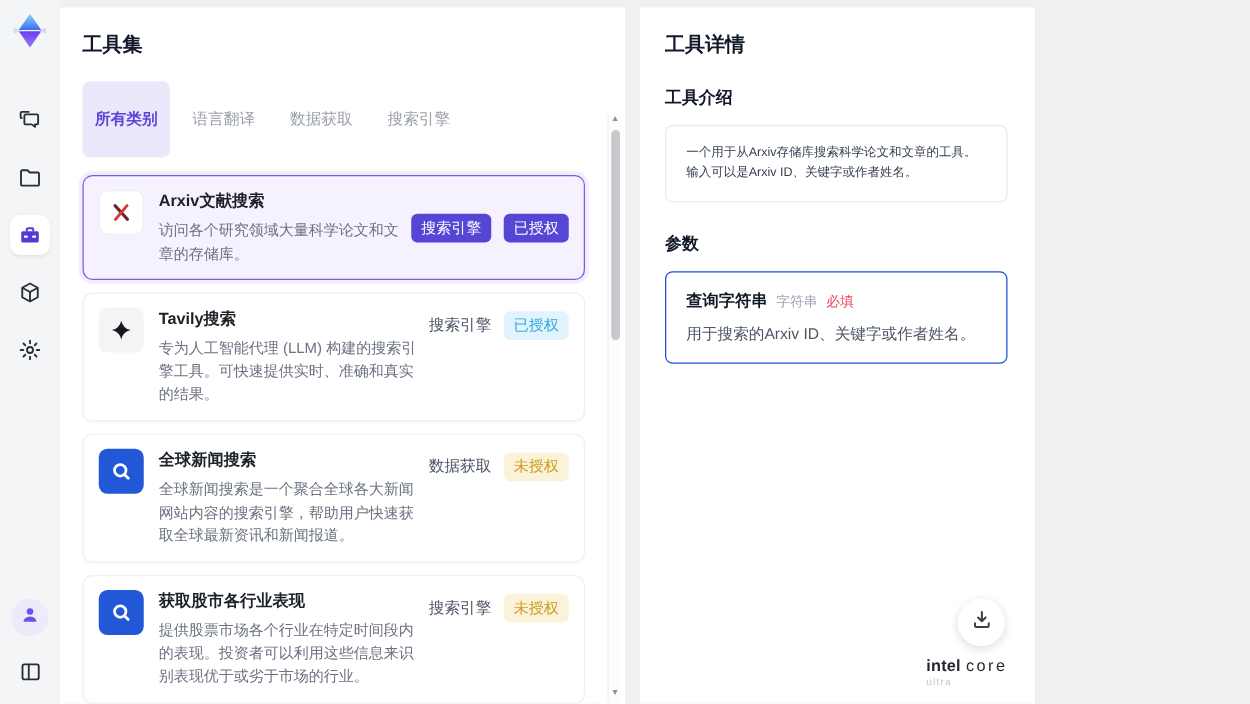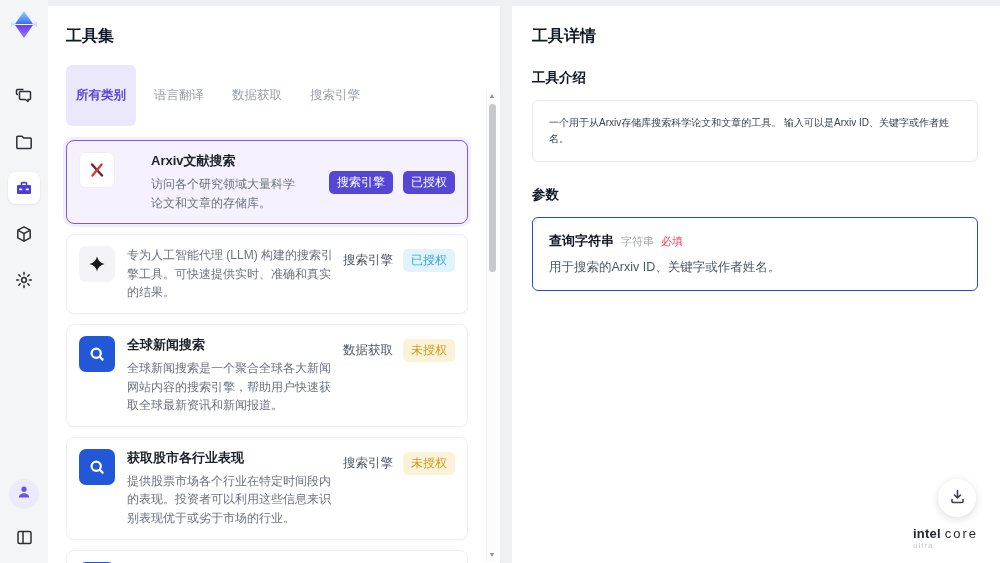--- a/index.html
+++ b/index.html
@@ -1,38 +1,38 @@
 <!DOCTYPE html>
 <html><head>
 <meta charset="utf-8">
 <style>
   * { margin:0; padding:0; box-sizing:border-box; }
   html,body { width:1000px; height:563px; overflow:hidden; }
   body { font-family:"Liberation Sans","DejaVu Sans",sans-serif; background:#eef0f2; color:#1f2430; }
-  .app { display:flex; width:1000px; height:563px; background:#eef0f2; }
+  .app { display:flex; width:828px; height:563px; background:#eef0f2; }
 
   
   .rail { width:48px; background:#f4f5f6; display:flex; flex-direction:column; align-items:center; padding:8px 0 10px; flex-shrink:0; }
   .rail-logo { width:34px; height:34px; margin-bottom:38px; }
   .rail-item { width:32px; height:32px; border-radius:8px; display:flex; align-items:center; justify-content:center; margin-bottom:14px; cursor:pointer; }
   .rail-item svg { display:block; }
   .rail-item.active { background:#ffffff; box-shadow:0 1px 3px rgba(0,0,0,.08); }
   .rail-spacer { flex:1; }
   .rail-avatar { width:30px; height:30px; border-radius:50%; background:#eceafb; display:flex; align-items:center; justify-content:center; margin-bottom:12px; }
 
   
   .tools-panel { width:452px; background:#ffffff; margin-top:6px; padding:20px 18px 0 18px; position:relative; flex-shrink:0; overflow:hidden; }
   .tools-title { font-size:16px; font-weight:bold; color:#111827; margin-bottom:18px; }
   .tabs { display:flex; align-items:center; gap:8px; margin-bottom:14px; }
   .tab { font-size:12.5px; color:#9aa0a8; padding:22px 10px; border-radius:6px; cursor:pointer; white-space:nowrap; }
   .tab.active { background:#ece8fb; color:#5b45d8; font-weight:bold; }
 
   .cards { padding-right:14px; }
   .card { display:flex; align-items:flex-start; background:#fff; border:1px solid #f0f0f3; border-radius:8px; padding:11px 12px; margin-bottom:10px; box-shadow:0 1px 2px rgba(16,24,40,.03); cursor:pointer; }
-  .card.selected { background:#f6f1fe; border:1.5px solid #8257e6; box-shadow:0 0 0 3px rgba(130,87,230,.10);gap:24px; }
+  .card.selected { background:#f6f1fe; border:1.5px solid #8257e6; box-shadow:0 0 0 3px rgba(130,87,230,.10); }
   .tool-icon { width:36px; height:36px; border-radius:7px; flex-shrink:0; display:flex; align-items:center; justify-content:center; margin-right:12px; }
   .tool-icon.light { background:#f4f4f6; }
   .tool-icon.white { background:#ffffff; border:1px solid #efeff2; }
   .tool-icon.blue { background:#2257d8; }
   .tool-body { flex:1; min-width:0; padding-right:10px; }
   .tool-title { font-size:13px; font-weight:bold; color:#1c2128; margin-bottom:5px; }
   .tool-desc { font-size:12px; color:#6b7280; line-height:1.55; }
   .tool-meta { display:flex; align-items:center; gap:10px; flex-shrink:0; margin-top:3px; }
   .card.selected .tool-meta { align-self:center; margin-top:0; }
   .badge { font-size:12px; padding:3px 8px; border-radius:5px; white-space:nowrap; }
@@ -191,20 +191,21 @@
         </div>
       </div>
 
       <div class="card">
         <div class="tool-icon light">
           <svg width="20" height="20" viewBox="0 0 24 24" fill="#16181d">
             <path d="M12 3 Q13.6 10.4 21 12 Q13.6 13.6 12 21 Q10.4 13.6 3 12 Q10.4 10.4 12 3 Z"></path>
           </svg>
         </div>
         <div class="tool-body">
+          <div class="tool-title">Tavily搜索</div>
           <div class="tool-desc">专为人工智能代理 (LLM) 构建的搜索引擎工具。可快速提供实时、准确和真实的结果。</div>
         </div>
         <div class="tool-meta">
           <span class="cat-text">搜索引擎</span>
           <span class="badge auth-ok">已授权</span>
         </div>
       </div>
 
       <div class="card">
         <div class="tool-icon blue">

